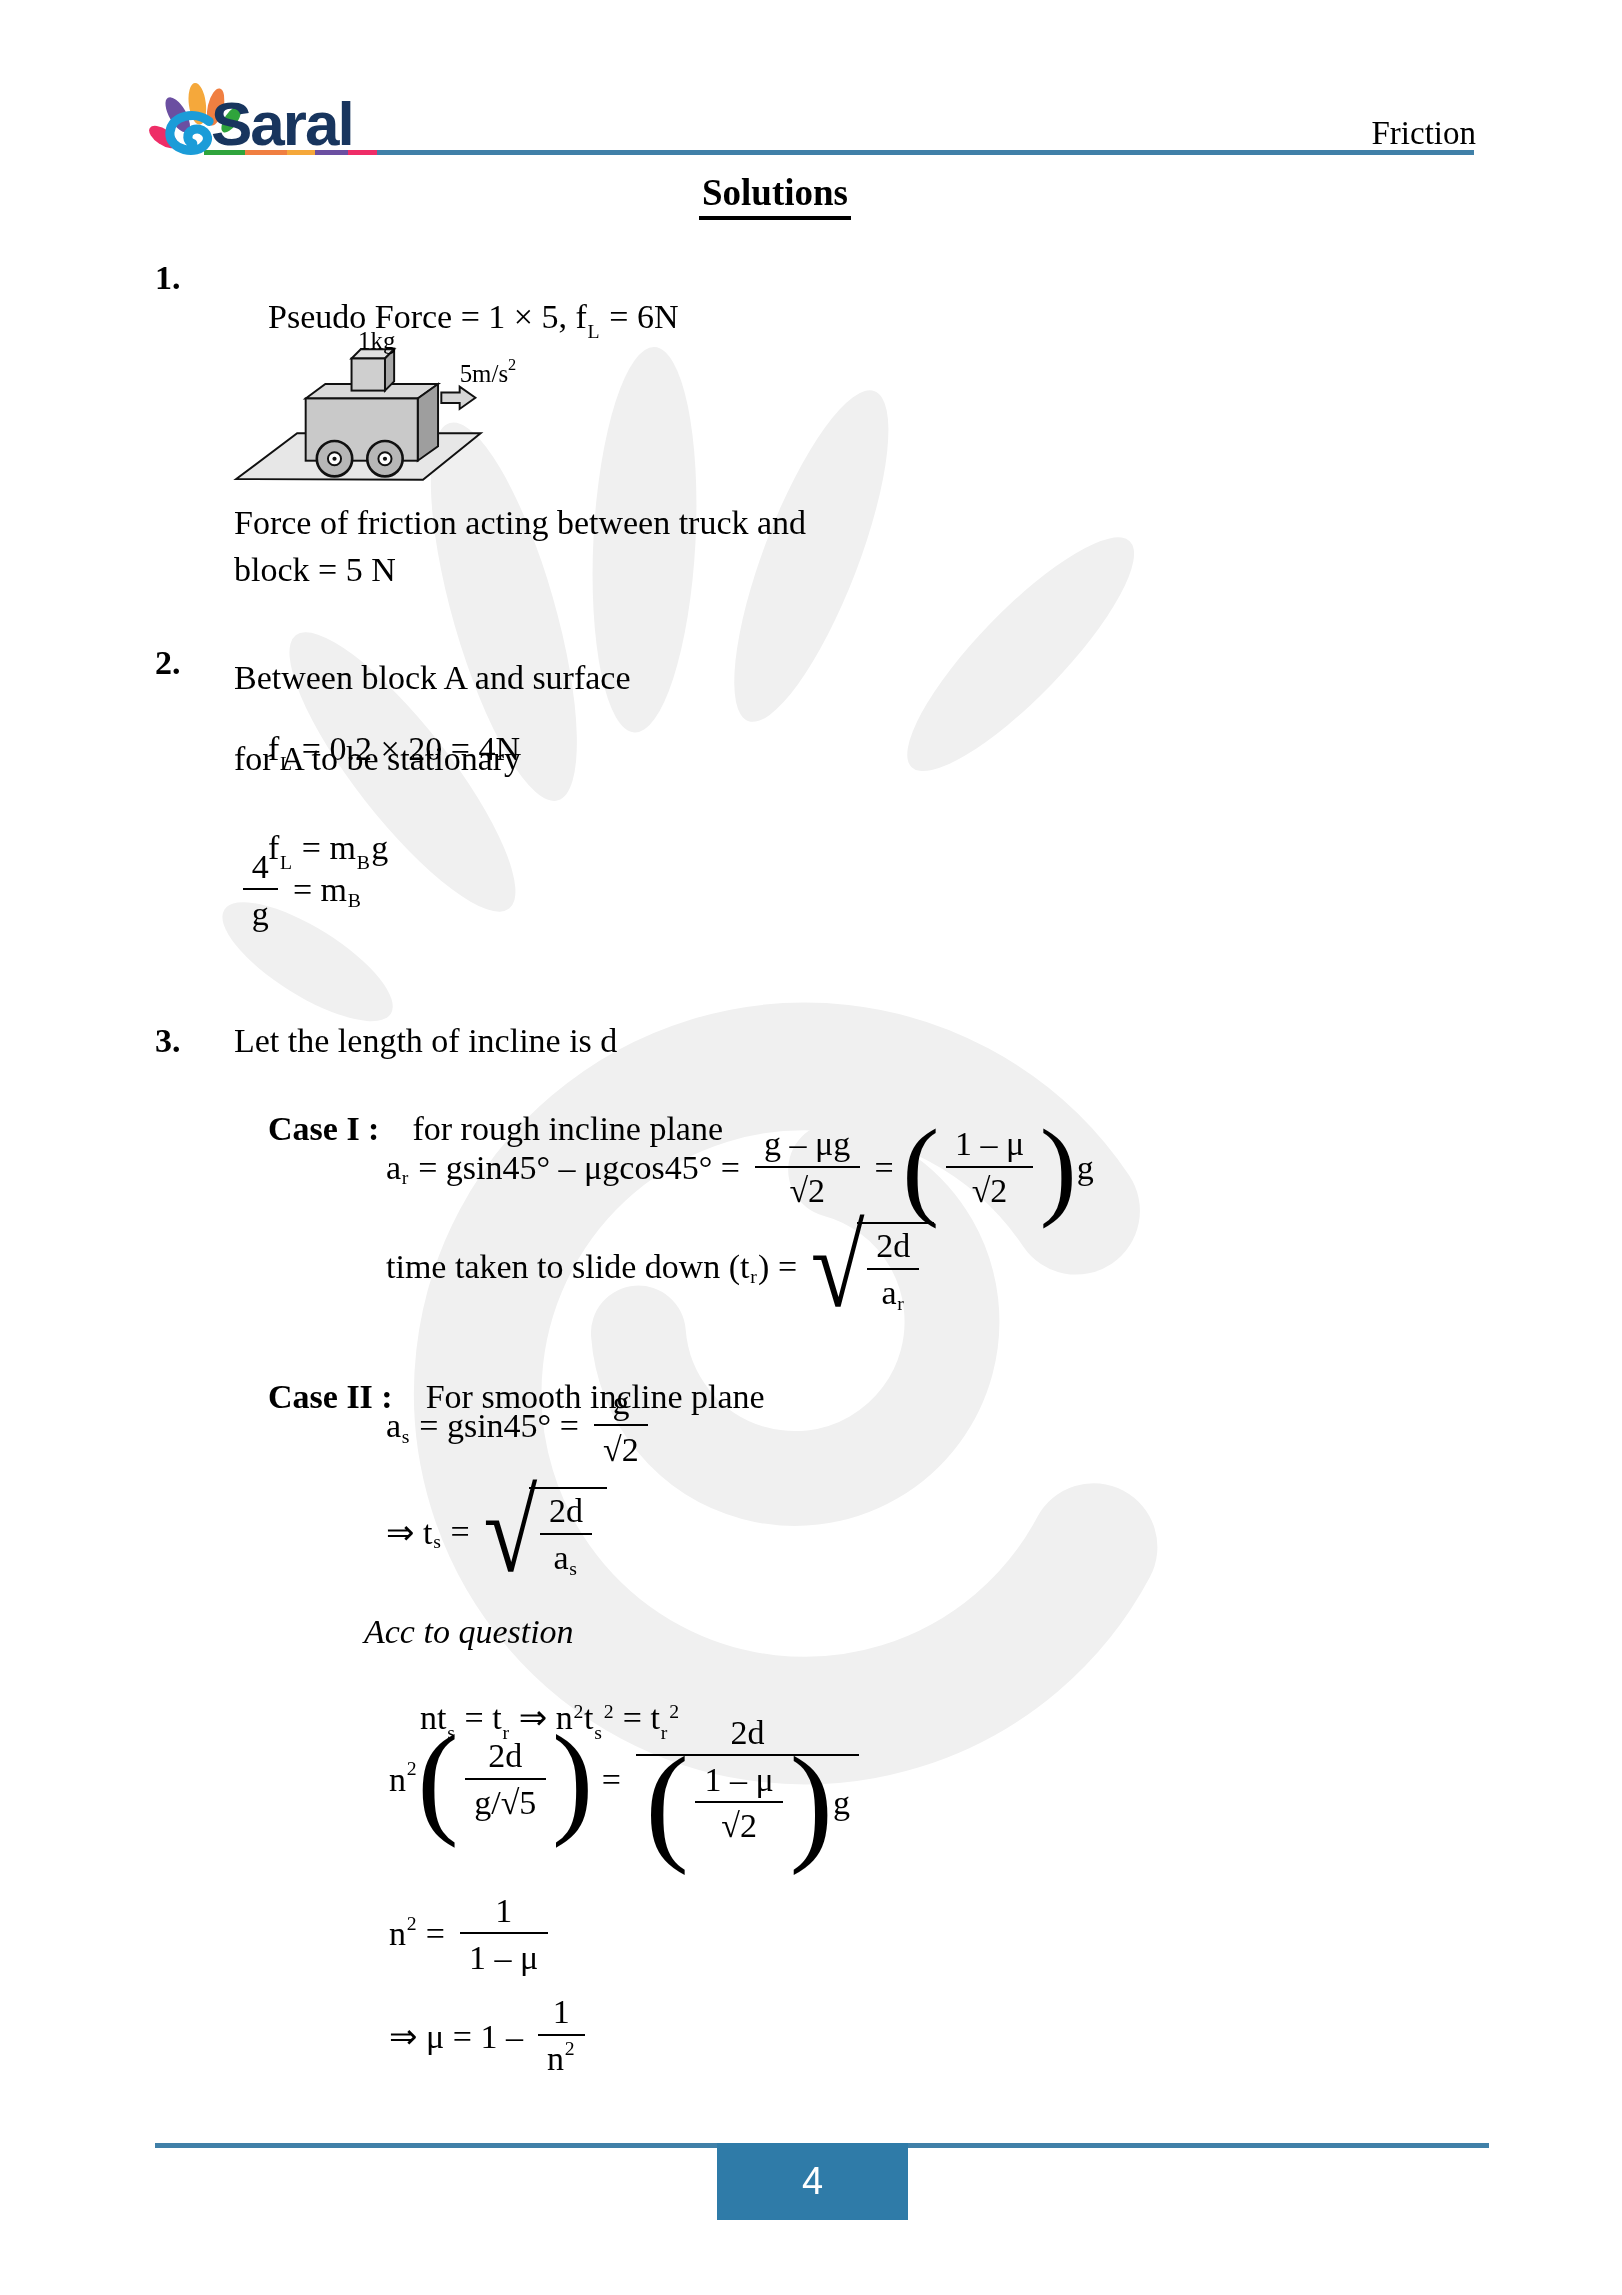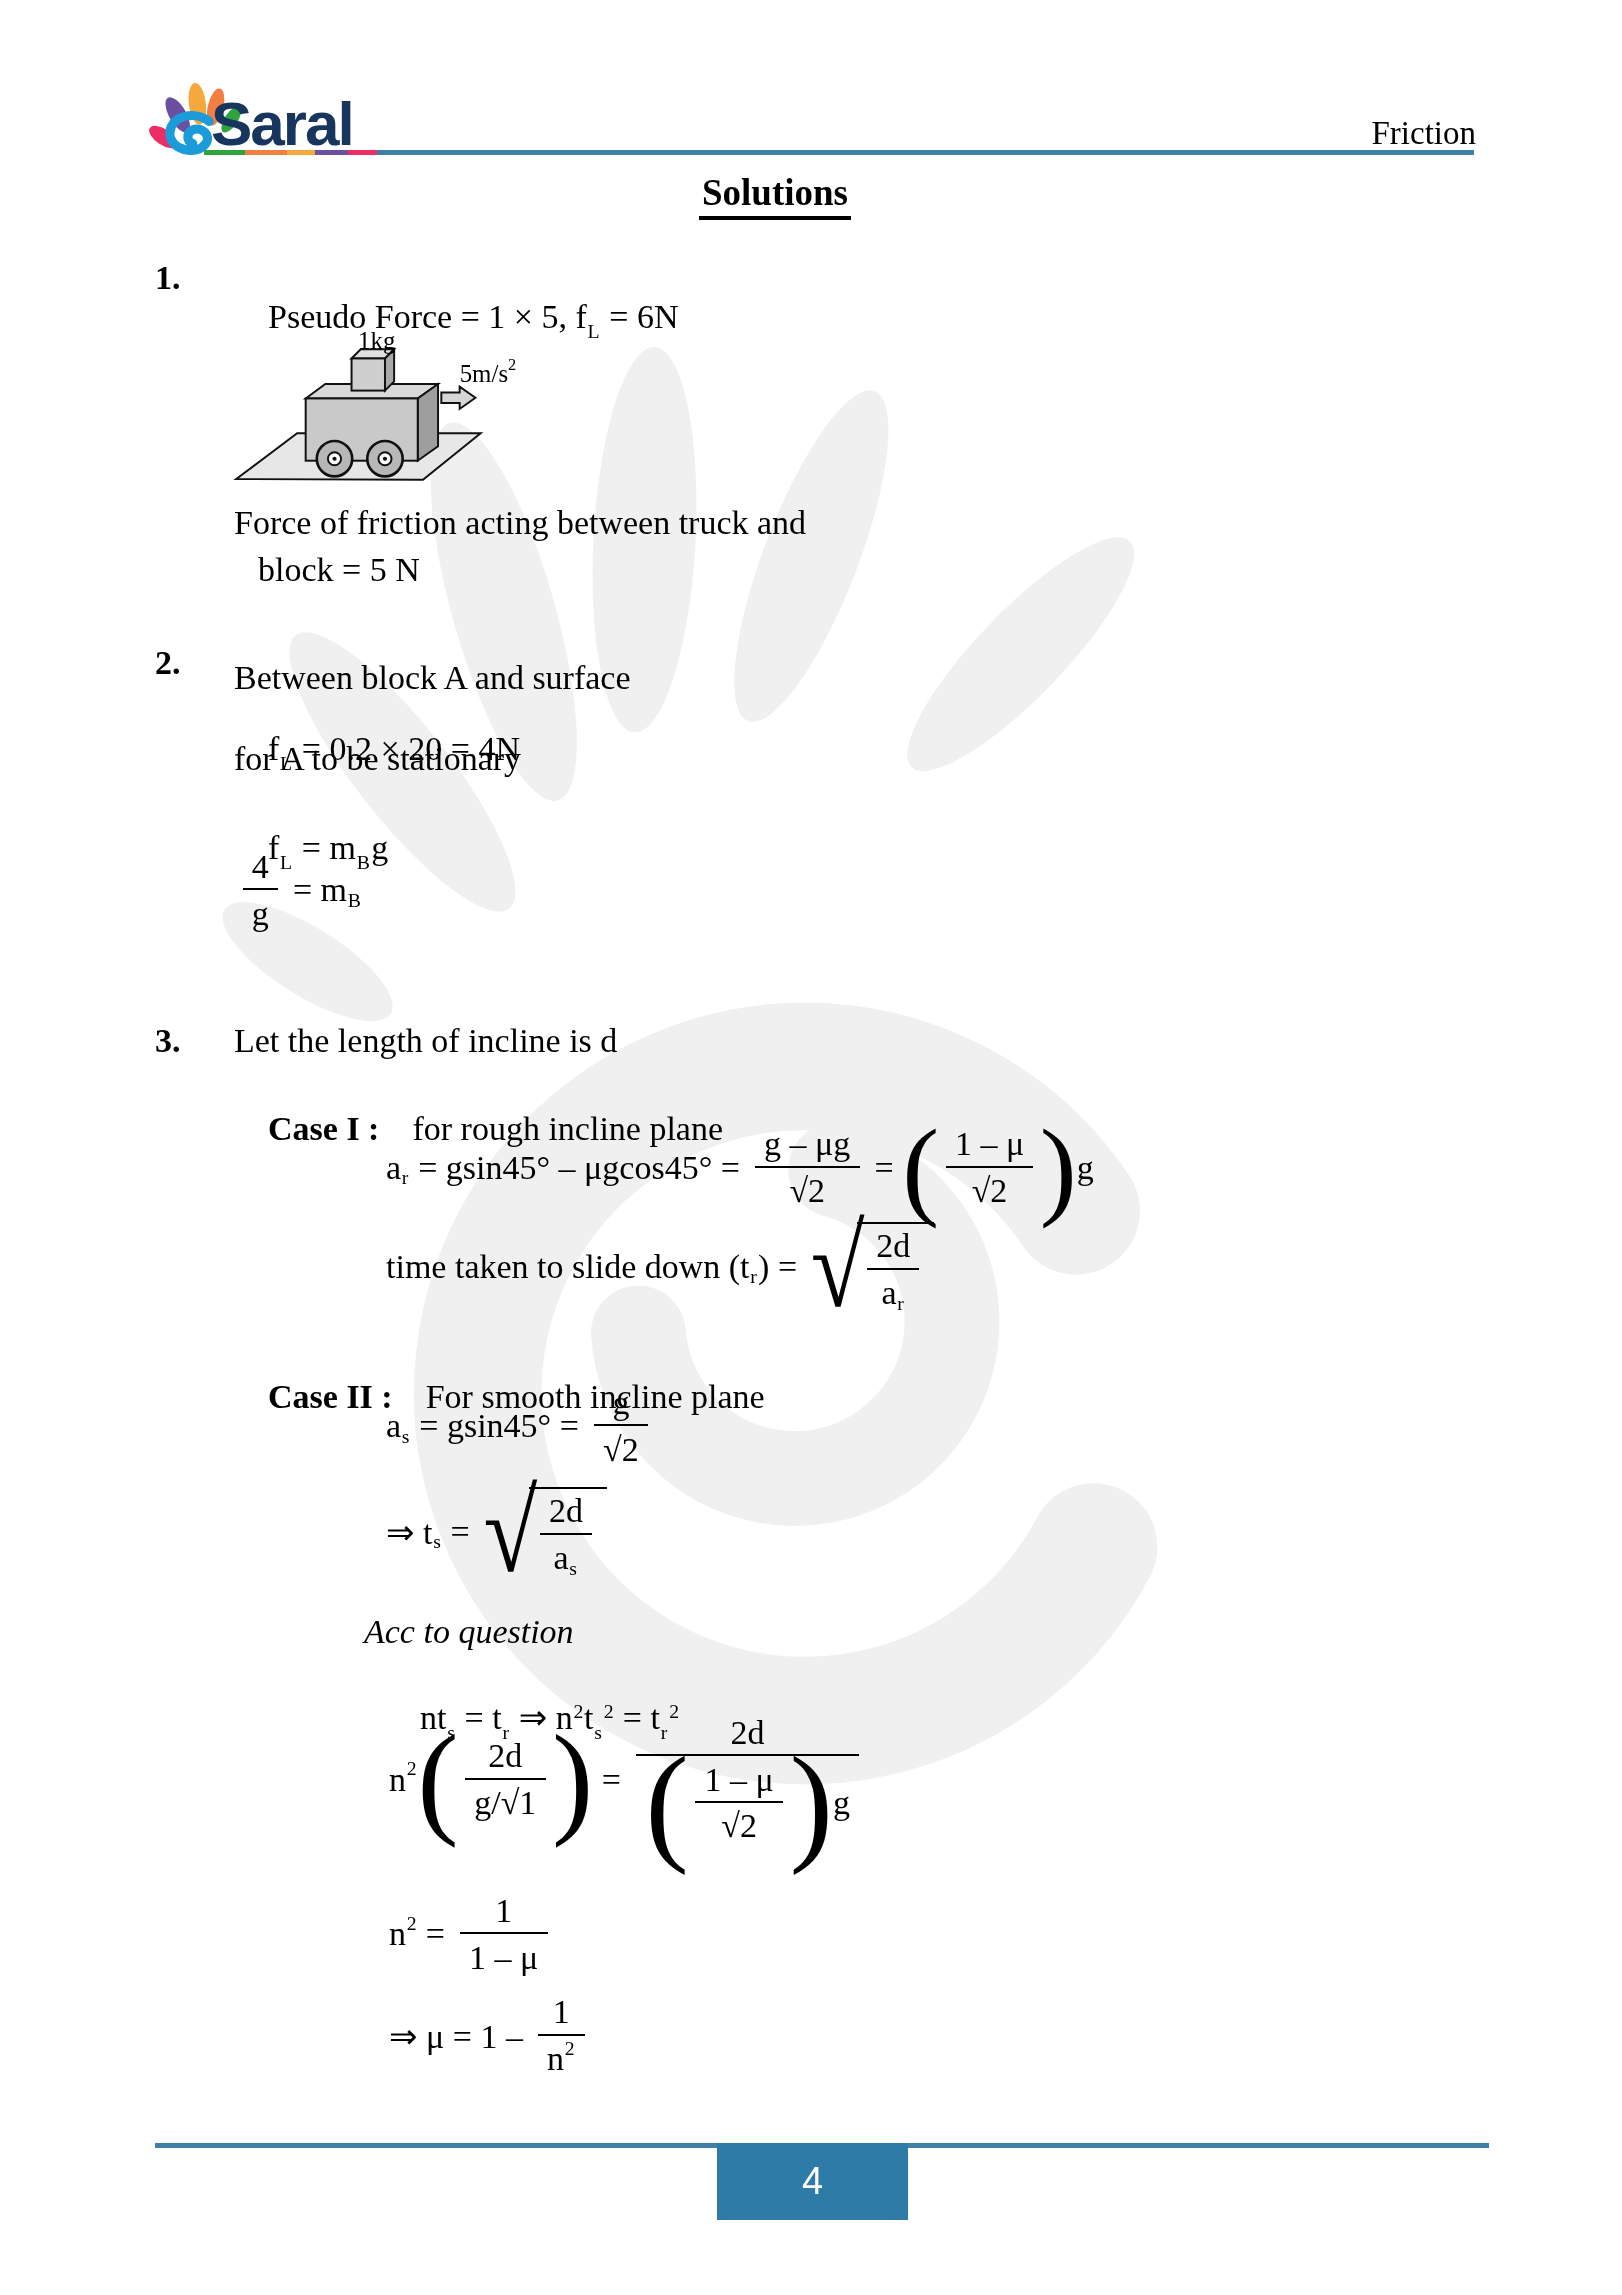--- a/index.html
+++ b/index.html
@@ -109,21 +109,21 @@
       <circle cx="238" cy="207" r="27" fill="#b7b7b7" stroke="#111" stroke-width="4"></circle>
       <circle cx="238" cy="207" r="10" fill="#fff" stroke="#111" stroke-width="3"></circle>
       <circle cx="238" cy="207" r="3.2" fill="#111"></circle>
     </g>
     <polygon points="324,106 352,106 352,97 376,114 352,131 352,122 324,122" fill="#d6d6d6" stroke="#111" stroke-width="3"></polygon>
     <text x="197" y="40" font-size="38">1kg</text>
     <text x="352" y="90" font-size="38"><tspan>5m/s</tspan><tspan dy="-18" font-size="25">2</tspan></text>
   </svg>
 
   <div class="tline" style="left:234px;top:503px;">Force of friction acting between truck and</div>
-  <div class="tline" style="left:234px;top:550px;margin-left:24px;">block = 5 N</div>
+  <div class="tline" style="left:234px;top:550px;">block = 5 N</div>
 
   <div class="tline bold" style="left:155px;top:643px;">2.</div>
   <div class="tline" style="left:234px;top:658px;">Between block A and surface</div>
 
   <div class="tline" style="left:234px;top:690px;">
     <span>f</span><span class="sb">L</span><span> = 0.2 × 20 = 4N</span>
   </div>
   <div class="tline" style="left:234px;top:739px;">for A to be stationary</div>
   <div class="tline" style="left:234px;top:789px;">
     <span>f</span><span class="sb">L</span><span> = m</span><span class="sb">B</span><span>g</span>
@@ -212,21 +212,21 @@
   <div class="tline" style="left:386px;top:1659px;">
     <span>nt</span><span class="sb">s</span><span> = t</span><span class="sb">r</span><span> ⇒ n</span><span class="sp">2</span><span>t</span><span class="sb">s</span><span class="sp">2</span><span> = t</span><span class="sb">r</span><span class="sp">2</span>
   </div>
 
   <div class="eq" style="left:389px;top:1701px;height:157px;">
     <span>n</span><span class="sp">2</span>
     <span class="par p190">(</span>
     <span class="frac">
       <span class="num">2d</span>
       <span class="bar"></span>
-      <span class="den">g/√1</span>
+      <span class="den">g/√5</span>
     </span>
     <span class="par p190">)</span>
     <span> = </span>
     <span class="frac">
       <span class="num">2d</span>
       <span class="bar"></span>
       <span class="den dflex">
         <span class="par p200">(</span>
         <span class="frac">
           <span class="num">1 – μ</span>

